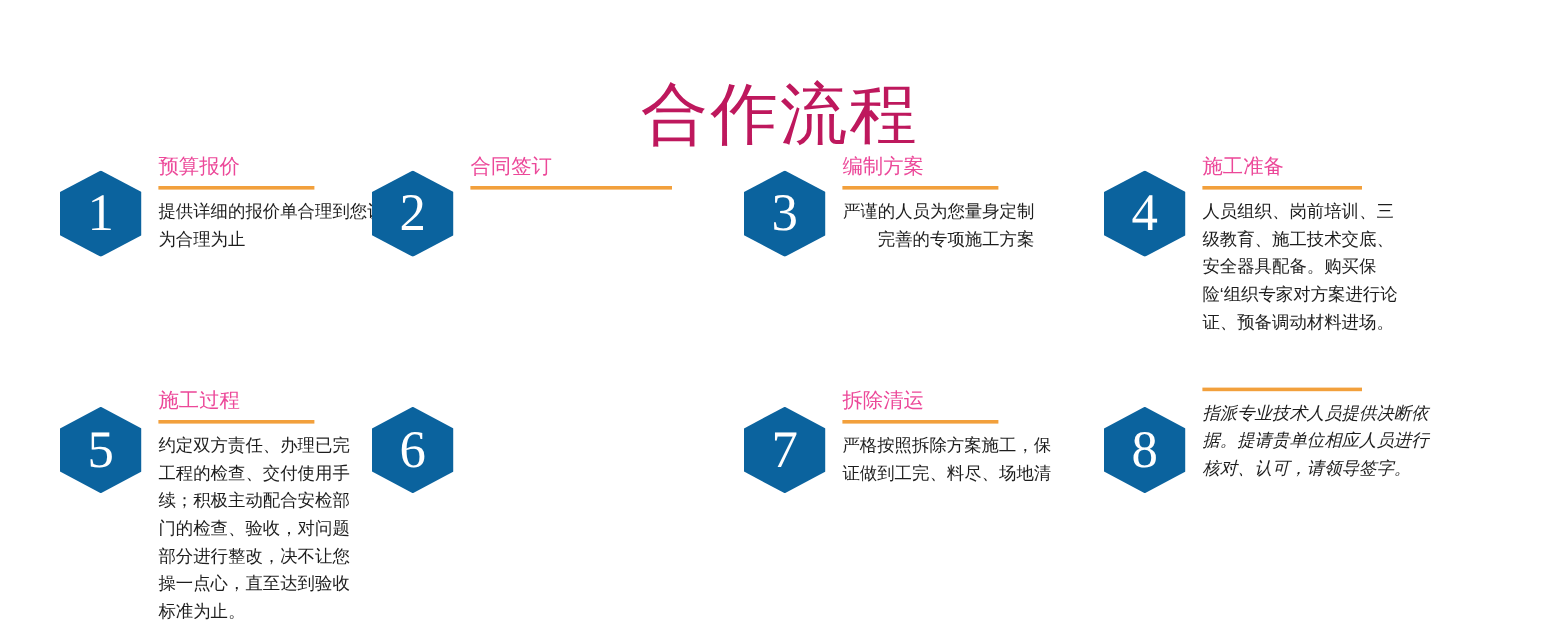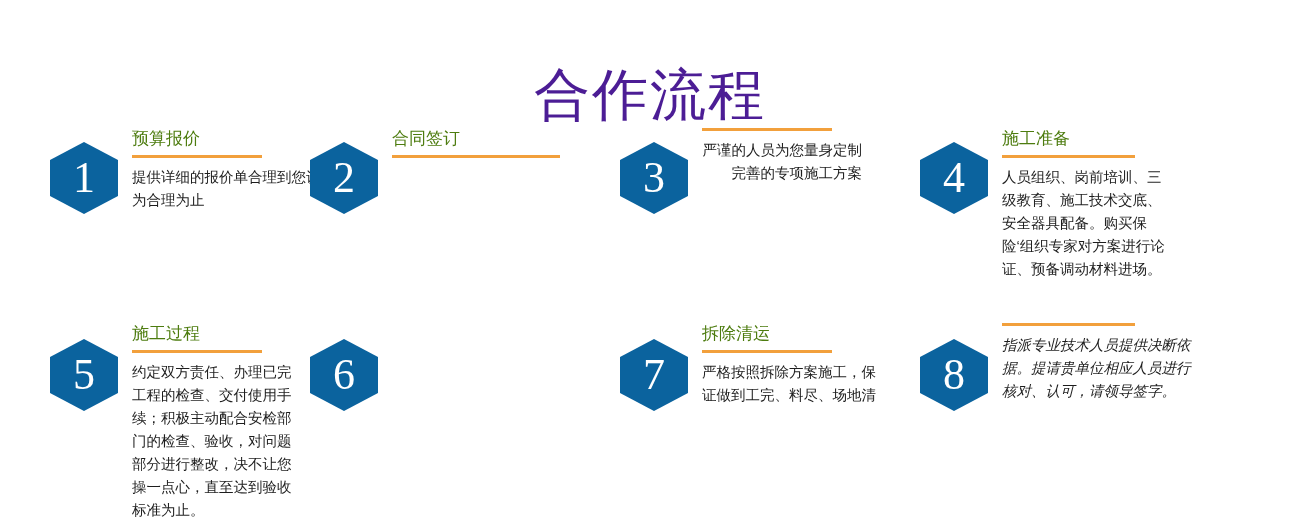--- a/index.html
+++ b/index.html
@@ -25,21 +25,21 @@
   .page-title {
     position: absolute;
     left: 0;
     top: 24px;
     width: 1300px;
     text-align: center;
     font-size: 56px;
     line-height: 66px;
     font-weight: 400;
     letter-spacing: 2px;
-    color: #4c1d95;
+    color: #be185d;
   }
 
   .steps-grid {
     position: absolute;
     left: 0;
     top: 128px;
     width: 1300px;
   }
 
   .step-row {
@@ -97,21 +97,21 @@
   .step-text {
     flex: 1 1 auto;
     padding-left: 14px;
     padding-top: 0px;
   }
 
   .step-title {
     font-size: 17px;
     line-height: 22px;
     font-weight: 400;
-    color: #4d7c0f;
+    color: #ec4899;
     margin: 0 0 5px 0;
     white-space: nowrap;
   }
 
   .step-rule {
     height: 3px;
     background: #F2A03C;
     margin: 0 0 8px 0;
   }
 
@@ -187,20 +187,21 @@
         </div>
       </div>
 
       <div class="step col-3 w-s3">
         <div class="hex-wrap">
           <div class="hex" style="background: rgb(11, 99, 158);">
             <span class="hex-num">3</span>
           </div>
         </div>
         <div class="step-text">
+          <div class="step-title">编制方案</div>
           <div class="step-rule" style="background: rgb(242, 160, 60);"></div>
           <div class="step-desc">严谨的人员为您量身定制完善的专项施工方案</div>
         </div>
       </div>
 
       <div class="step col-4 w-s4">
         <div class="hex-wrap">
           <div class="hex" style="background: rgb(11, 99, 158);">
             <span class="hex-num">4</span>
           </div>

